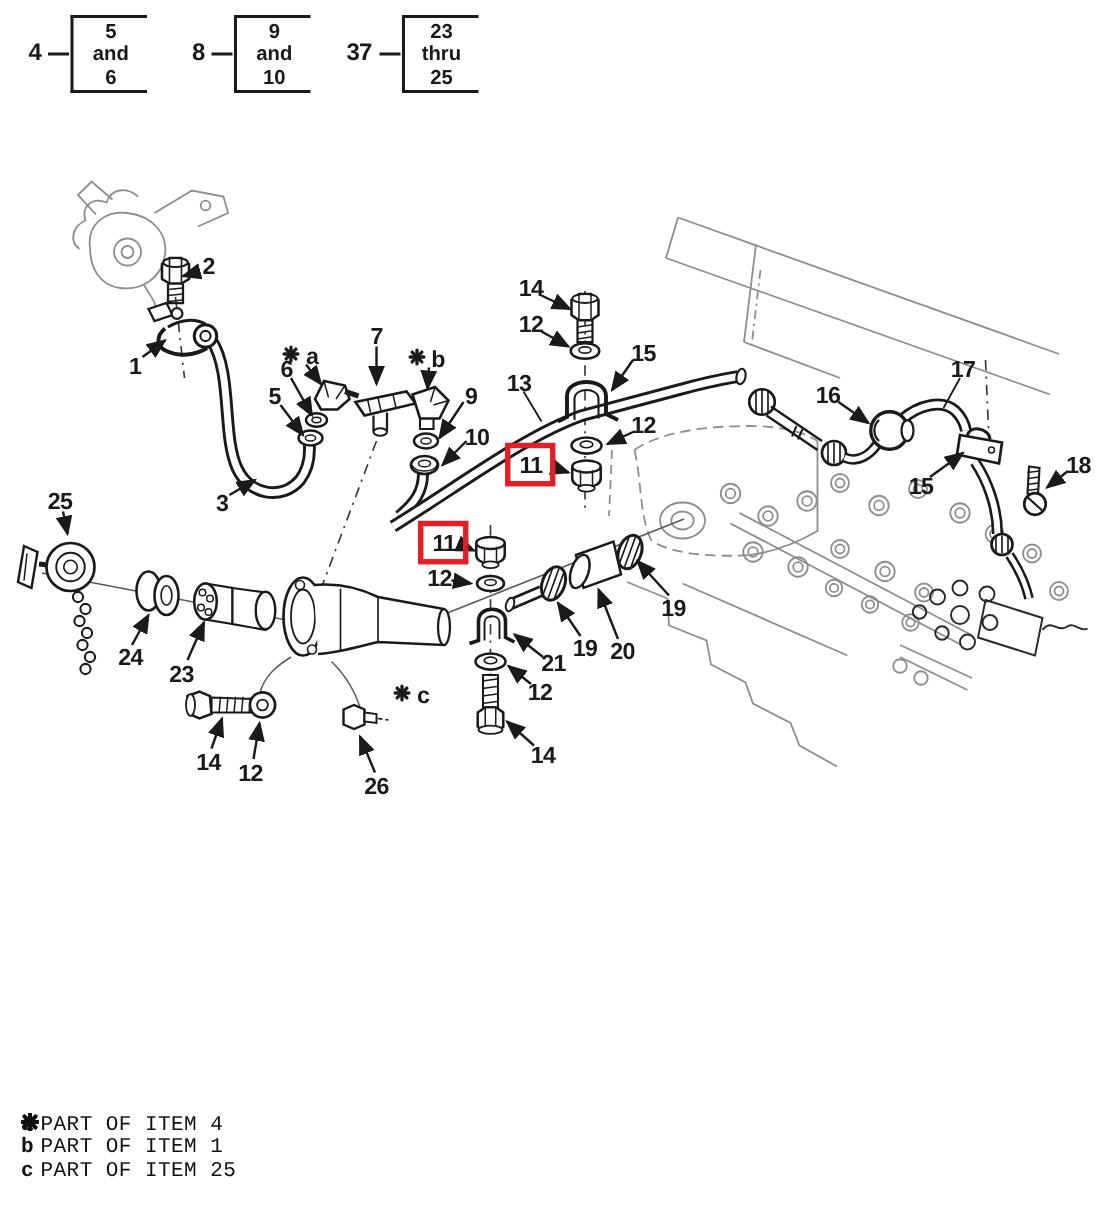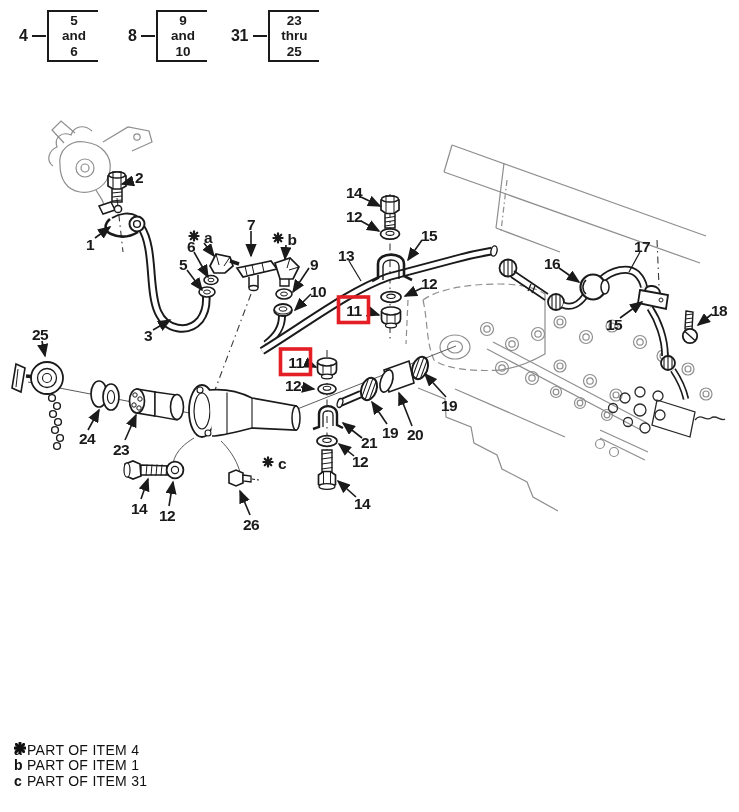--- a/index.html
+++ b/index.html
@@ -13,21 +13,21 @@
   .legend-box{margin-left:1px;width:51px;height:52px;box-sizing:border-box;
               border-top:2.6px solid #1a1a1a;border-bottom:2.6px solid #1a1a1a;border-left:2.6px solid #1a1a1a;
               display:flex;flex-direction:column;justify-content:center;align-items:center;
               font-weight:bold;font-size:13.5px;line-height:1.12;color:#1a1a1a;}
   
   .callout{font-family:"Liberation Sans",sans-serif;font-weight:bold;font-size:15.5px;
            letter-spacing:-0.5px;fill:#1a1a1a;text-anchor:middle;}
   
   .footnotes{position:absolute;left:14px;top:742px;}
   .fn{display:flex;align-items:center;height:15.6px;
-      font-family:Liberation Sans, sans-serif;font-size:14px;color:#111;}
+      font-family:Liberation Mono, monospace;font-size:14px;color:#111;}
   .fn-star{width:12px;height:12px;margin-right:7px;flex:0 0 auto;}
   .fn-letter{font-weight:bold;width:13px;}
   .fn-text{letter-spacing:0.3px;}
 </style>
 </head>
 <body>
 
 <div class="page">
 
   <svg width="739" height="812" viewBox="0 0 739 812">
@@ -499,21 +499,21 @@
     <div class="legend-group" style="left:128px;top:10px;">
       <span class="legend-ref">8</span>
       <span class="legend-dash"></span>
       <div class="legend-box">
         <div>9</div>
         <div>and</div>
         <div>10</div>
       </div>
     </div>
     <div class="legend-group" style="left:231px;top:10px;">
-      <span class="legend-ref">31</span>
+      <span class="legend-ref">37</span>
       <span class="legend-dash"></span>
       <div class="legend-box">
         <div>23</div>
         <div>thru</div>
         <div>25</div>
       </div>
     </div>
   </div>
 
   <div class="footnotes">
@@ -544,16 +544,16 @@
     <div class="fn">
       <svg class="fn-star" viewBox="0 0 12 12">
         <g stroke="#111" stroke-width="2.4" stroke-linecap="round">
           <line x1="6" y1="0.8" x2="6" y2="11.2"></line>
             <line x1="0.8" y1="6" x2="11.2" y2="6"></line>
           <line x1="2.3" y1="2.3" x2="9.7" y2="9.7"></line>
             <line x1="9.7" y1="2.3" x2="2.3" y2="9.7"></line>
         </g>
       </svg>
       <span class="fn-letter">c</span>
-      <span class="fn-text">PART OF ITEM 31</span>
+      <span class="fn-text">PART OF ITEM 25</span>
     </div>
   </div>
 </div>
 
 </body></html>

